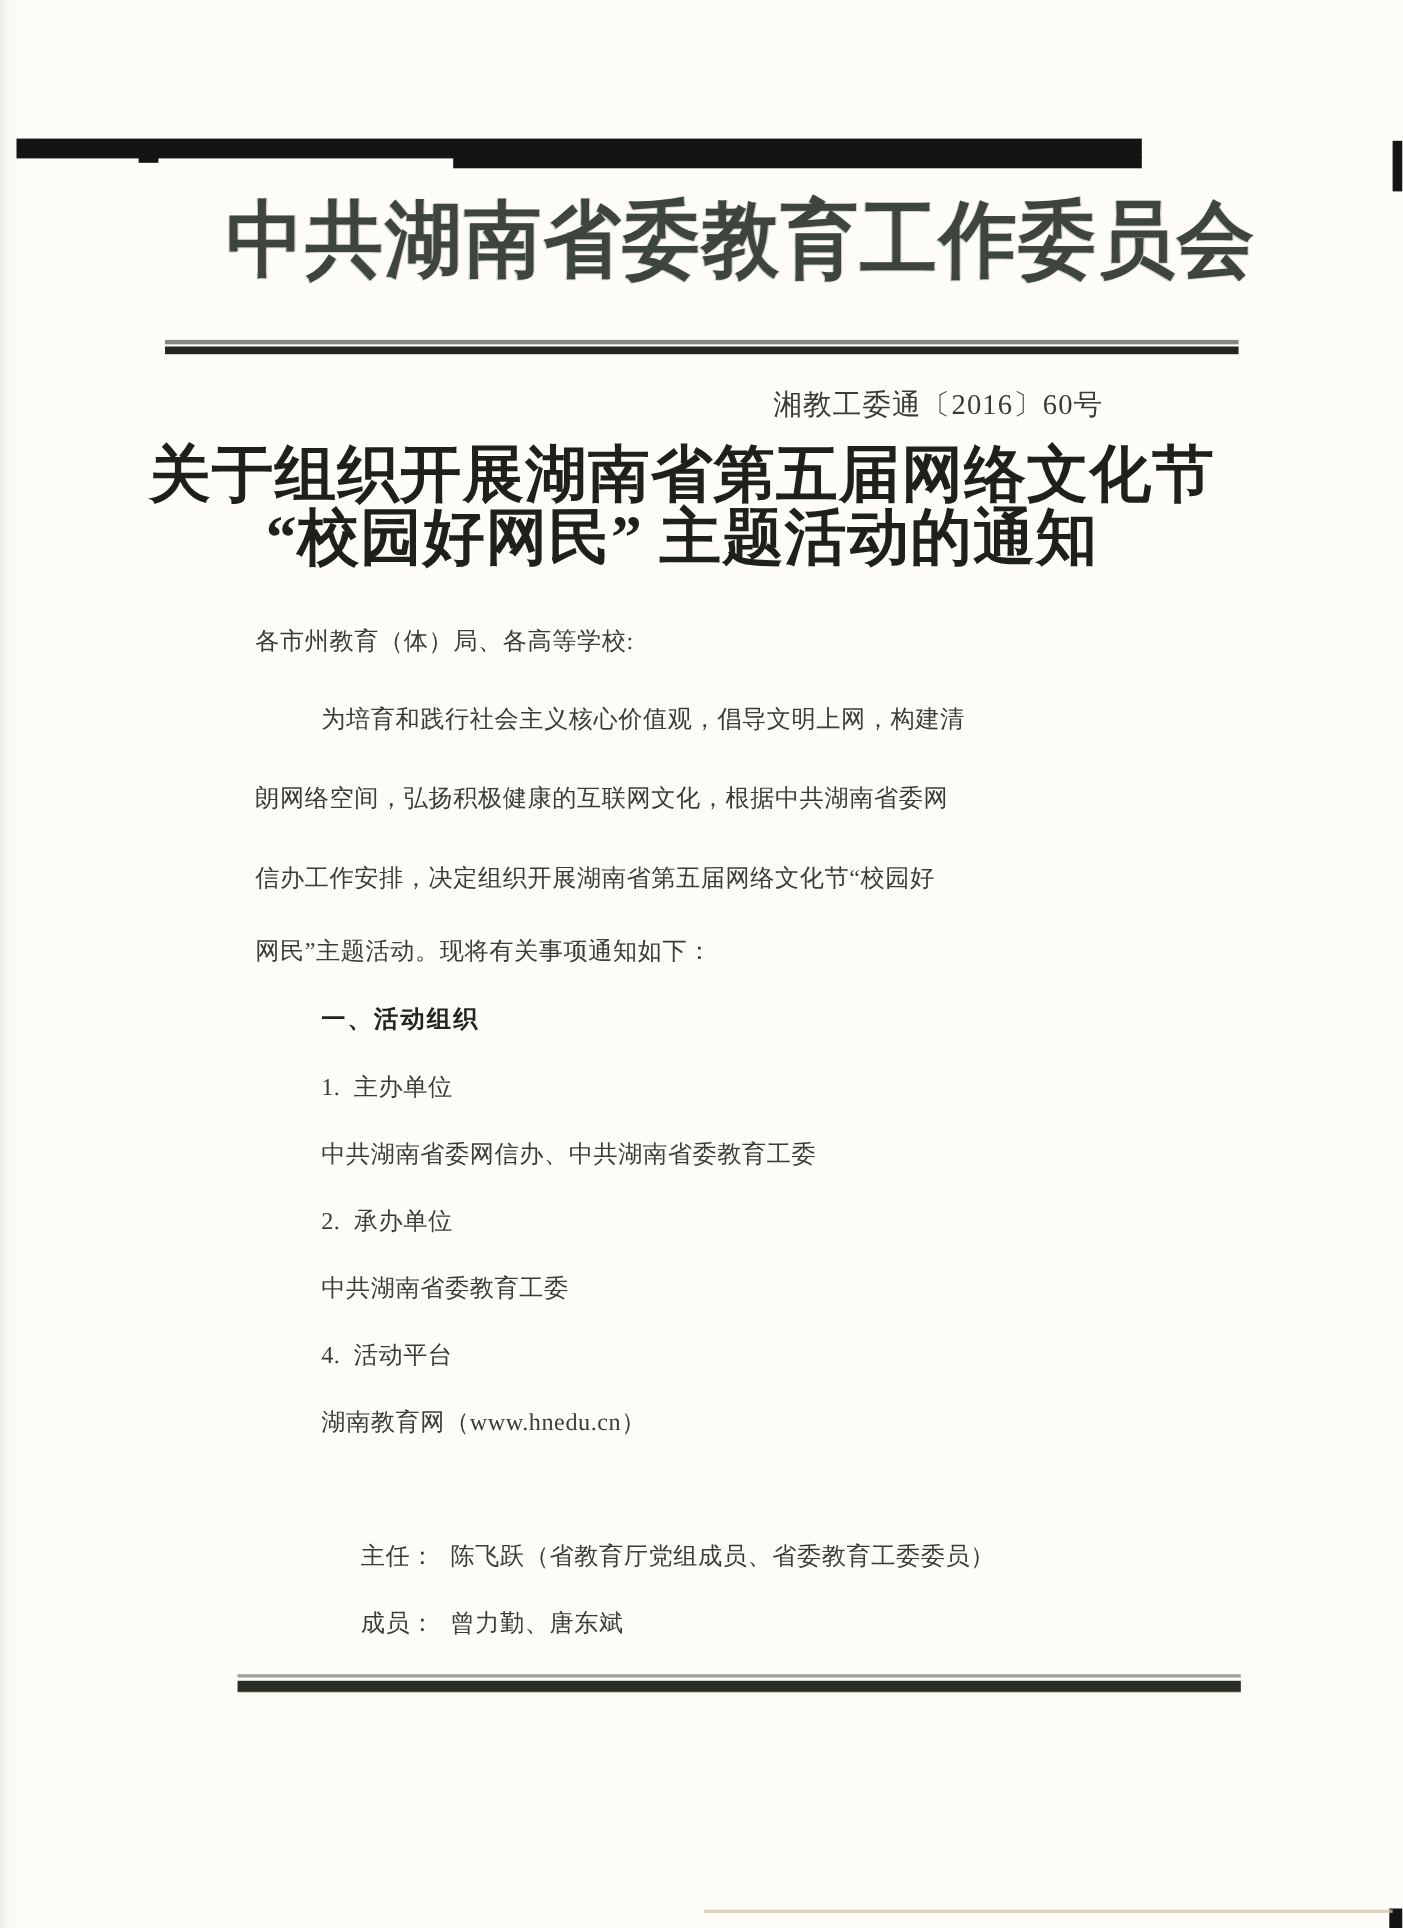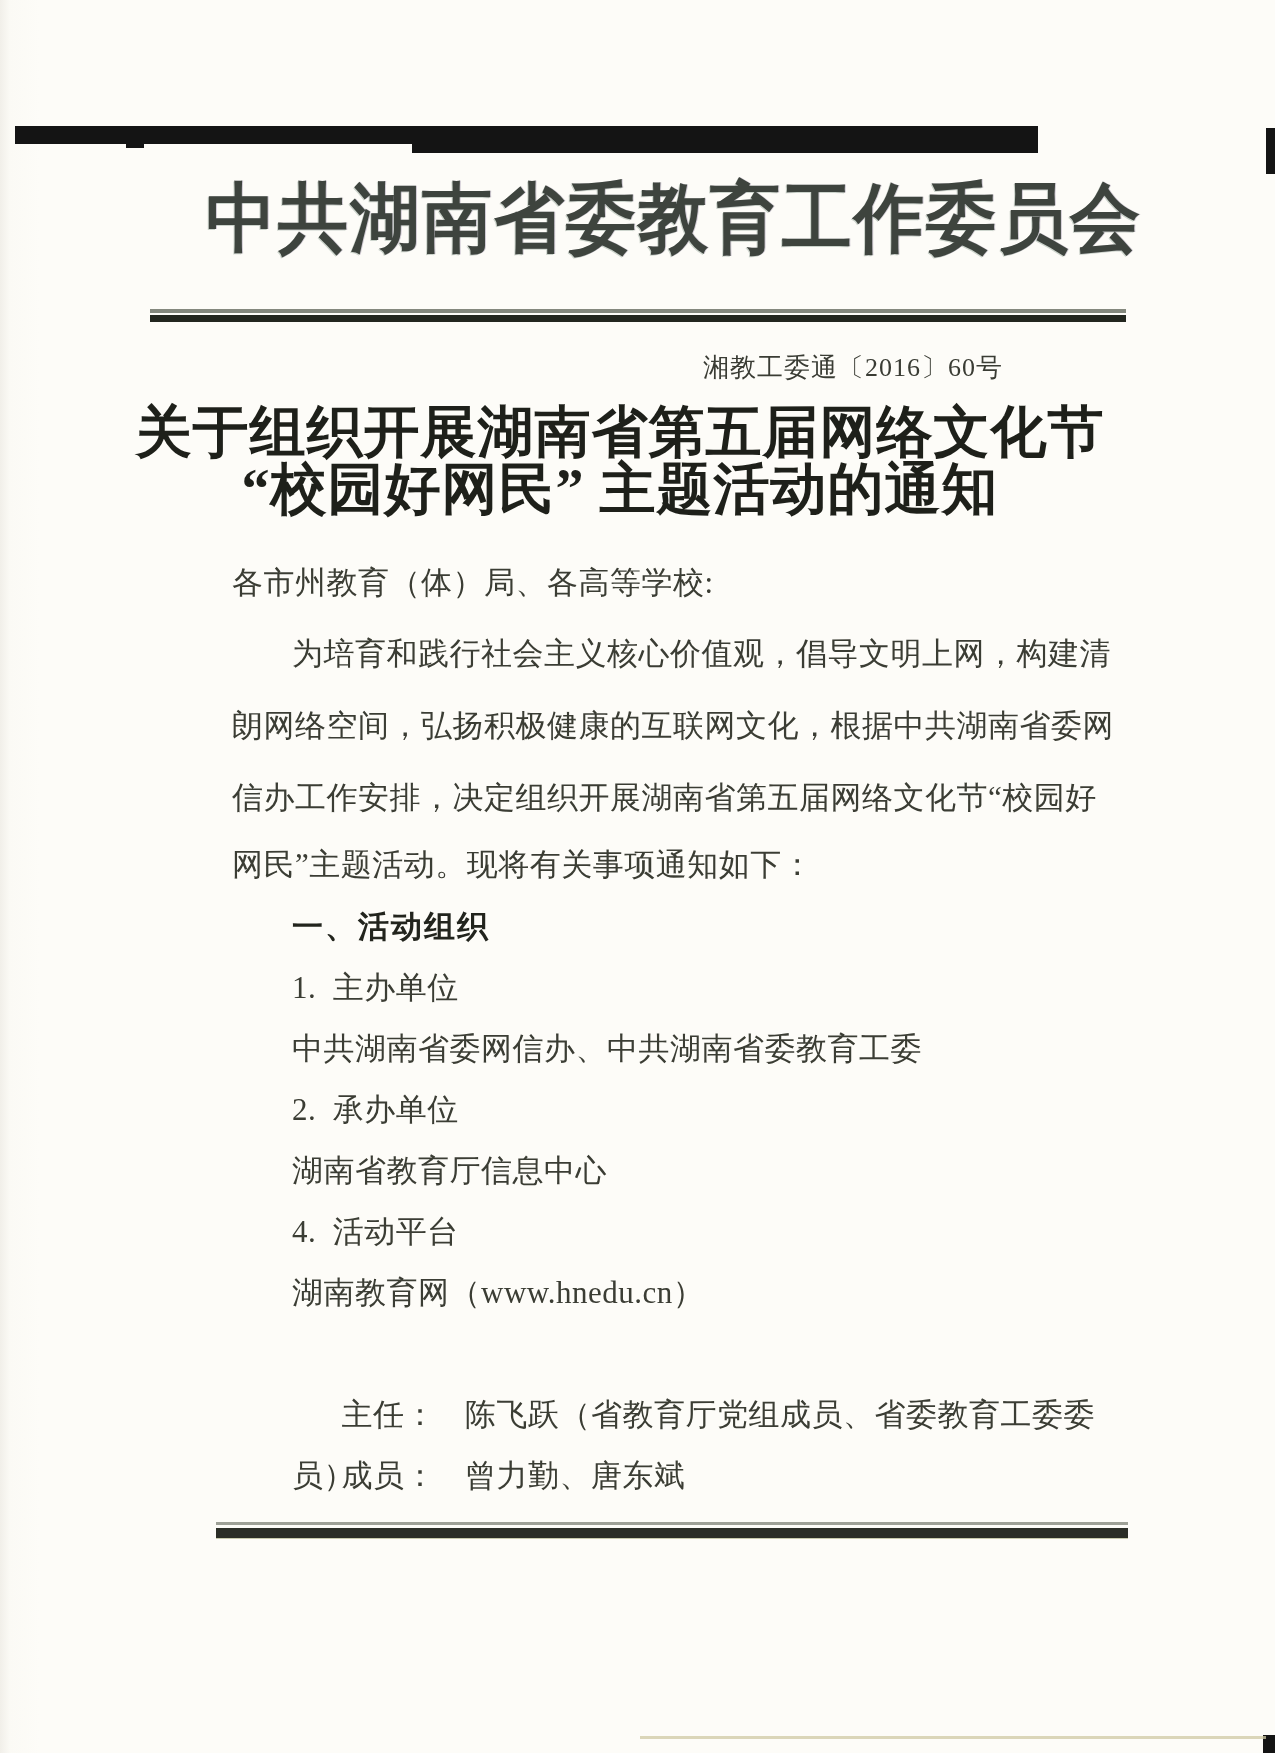--- a/index.html
+++ b/index.html
@@ -50,33 +50,33 @@
   
   .notice-title{
     position:absolute;left:0;top:404px;width:1240px;
     text-align:center;color:#1e201a;
     font-size:56px;font-weight:bold;letter-spacing:1px;
   }
   .notice-title .t-line{height:57px;line-height:57px;white-space:nowrap;}
   
   .body-block{
     position:absolute;left:232px;top:548px;width:896px;
-    font-size:31px;color:#3b3d34;letter-spacing:.5px;
+    font-size:22px;color:#3b3d34;letter-spacing:.5px;
   }
   .line{white-space:pre-wrap;}
   .sal{height:70px;line-height:70px;}
   .para{height:72px;line-height:72px;}
   .para-last{height:62px;line-height:62px;}
   .indent{padding-left:60px;}
   .sec{height:61px;line-height:61px;padding-left:60px;}
   .sec-heading{
     font-family:"Liberation Sans",sans-serif;
     font-weight:bold;color:#22241d;letter-spacing:2px;
   }
-  .role{margin-right:29px;}
+  .role{margin-right:14px;}
 </style>
 </head>
 <body>
 
 <div class="page">
 
   <div class="artifact bar-main"></div>
   <div class="artifact bar-drip-left"></div>
   <div class="artifact bar-drip-right"></div>
   <div class="artifact right-tick"></div>
@@ -105,21 +105,21 @@
     <div class="line para">朗网络空间，弘扬积极健康的互联网文化，根据中共湖南省委网</div>
     <div class="line para">信办工作安排，决定组织开展湖南省第五届网络文化节“校园好</div>
     <div class="line para-last">网民”主题活动。现将有关事项通知如下：</div>
 
     <div class="line sec sec-heading">一、活动组织</div>
 
     <div class="line sec">1.  主办单位</div>
     <div class="line sec">中共湖南省委网信办、中共湖南省委教育工委</div>
 
     <div class="line sec">2.  承办单位</div>
-    <div class="line sec">湖南省教育厅信息中心</div>
+    <div class="line sec">中共湖南省委教育工委</div>
 
     <div class="line sec">4.  活动平台</div>
     <div class="line sec">湖南教育网（www.hnedu.cn）</div>
 
 
     <div class="line sec">
       <span class="role">主任：</span><span>陈飞跃（省教育厅党组成员、省委教育工委委员）</span>
     </div>
     <div class="line sec">
       <span class="role">成员：</span><span>曾力勤、唐东斌</span>

